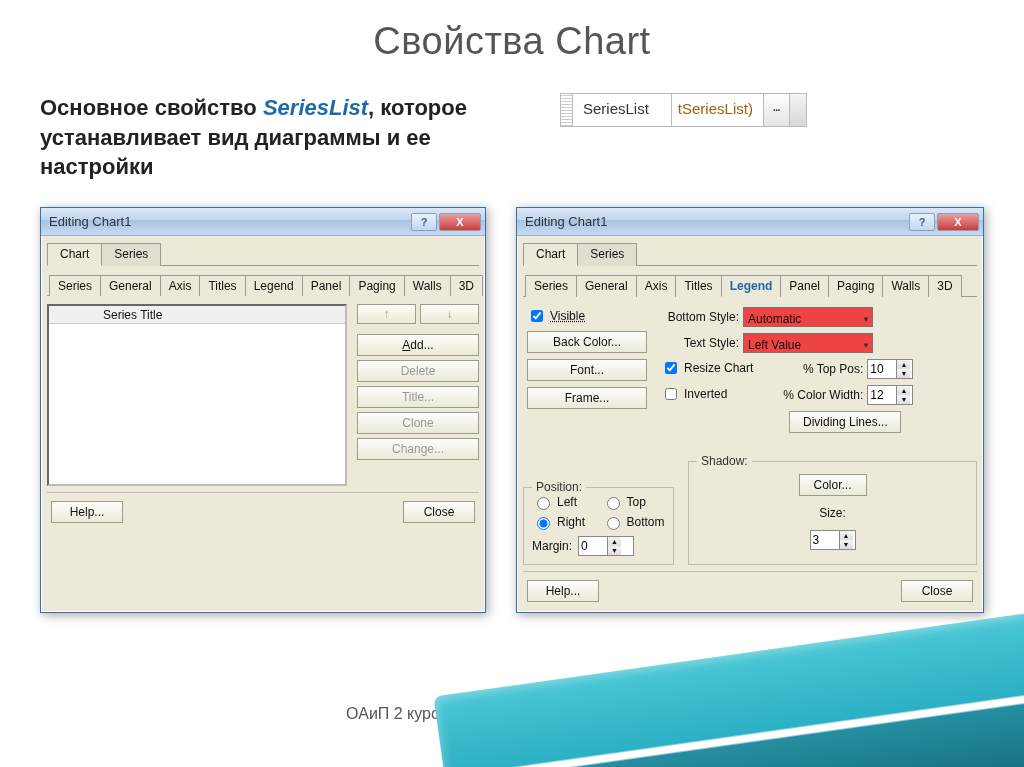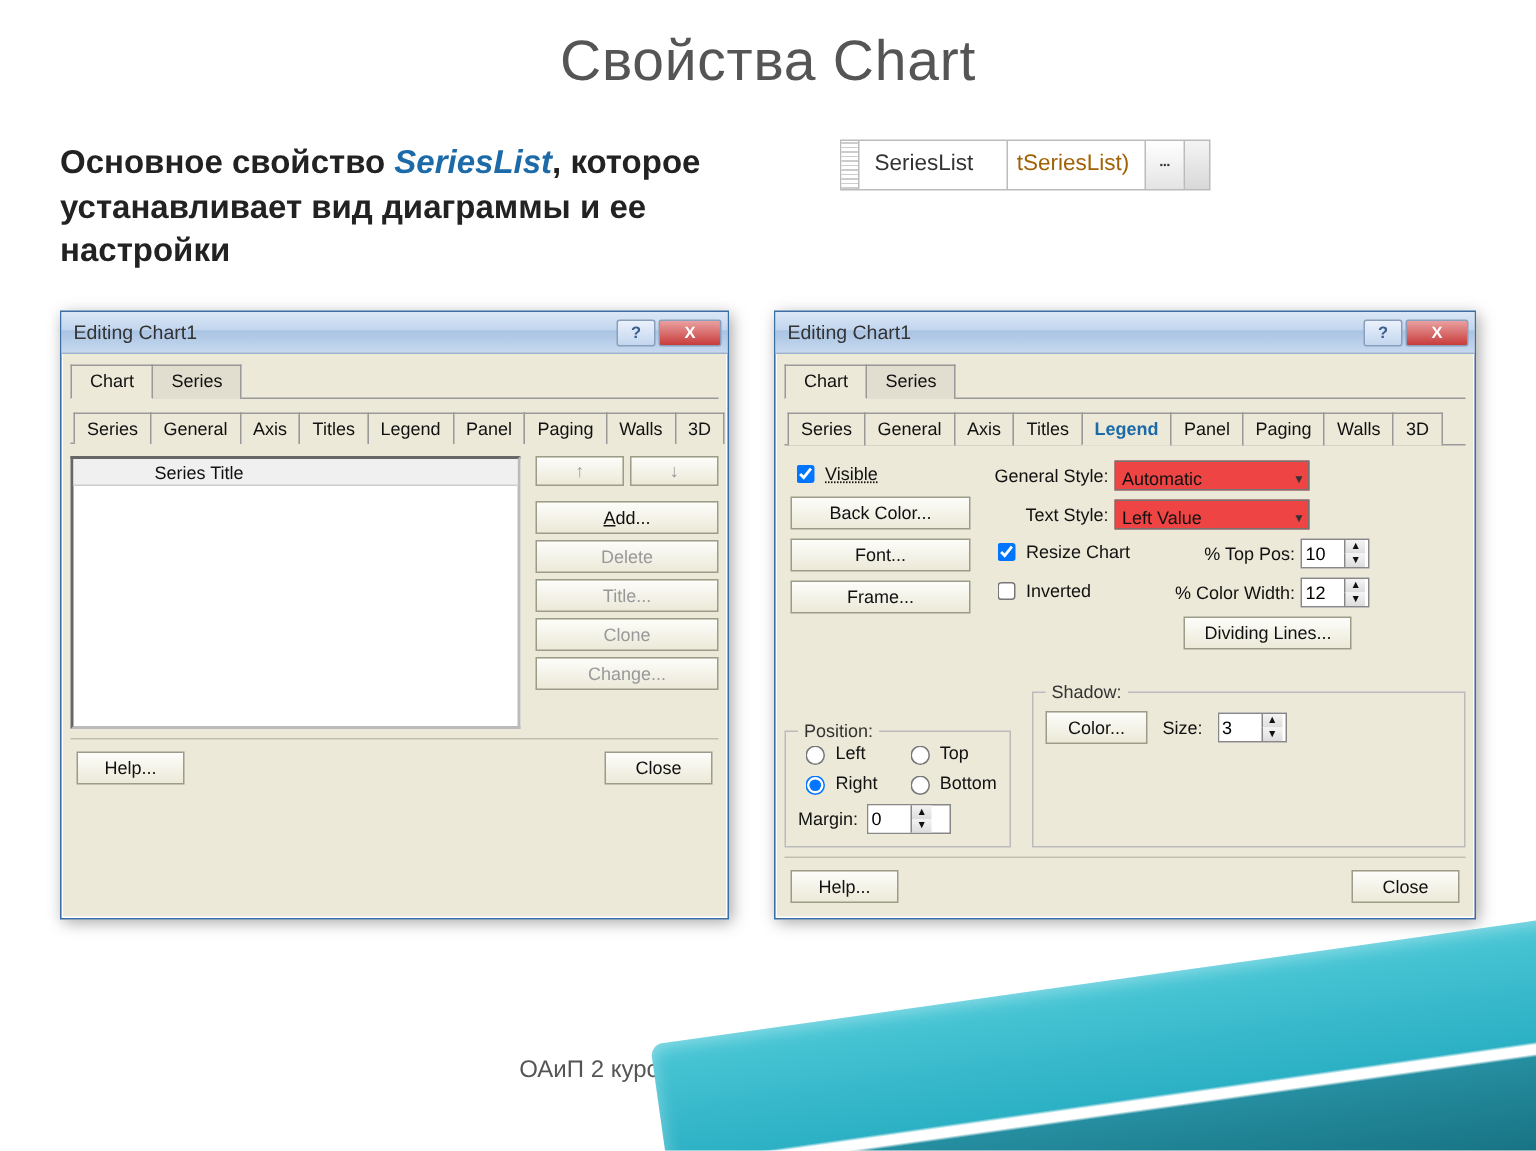--- a/index.html
+++ b/index.html
@@ -293,21 +293,21 @@
           <div class="chk">
               <input type="checkbox" checked="" style="">
               <u class="dot">Visible</u>
             </div>
           <div class="w-btn">Back Color...</div>
           <div class="w-btn">Font...</div>
           <div class="w-btn">Frame...</div>
         </div>
         <div class="col-right">
           <div class="form-row">
-            <label>General Style:</label>
+            <label>Bottom Style:</label>
             <div class="combo">
               <span>Automatic</span>
                 <span class="tri">▼</span>
             </div>
           </div>
           <div class="form-row">
             <label>Text Style:</label>
             <div class="combo">
               <span>Left Value</span>
                 <span class="tri">▼</span>
@@ -380,21 +380,21 @@
               <input value="0" style="">
               <div class="spinbtns">
                   <div>▲</div>
                   <div>▼</div>
                 </div>
             </div>
           </div>
         </div>
         <div class="groupbox" style="flex:1;">
           <div class="gb-title">Shadow:</div>
-          <div style="display:flex; align-items:center; gap:10px; padding-top:6px;">
+          <div style="display:flex; align-items:center; gap:10px; padding-top:6px;flex-direction:column;">
             <div class="w-btn" style="width:68px">Color...</div>
             <span>Size:</span>
             <div class="spin">
               <input value="3" style="">
               <div class="spinbtns">
                   <div>▲</div>
                   <div>▼</div>
                 </div>
             </div>
           </div>

